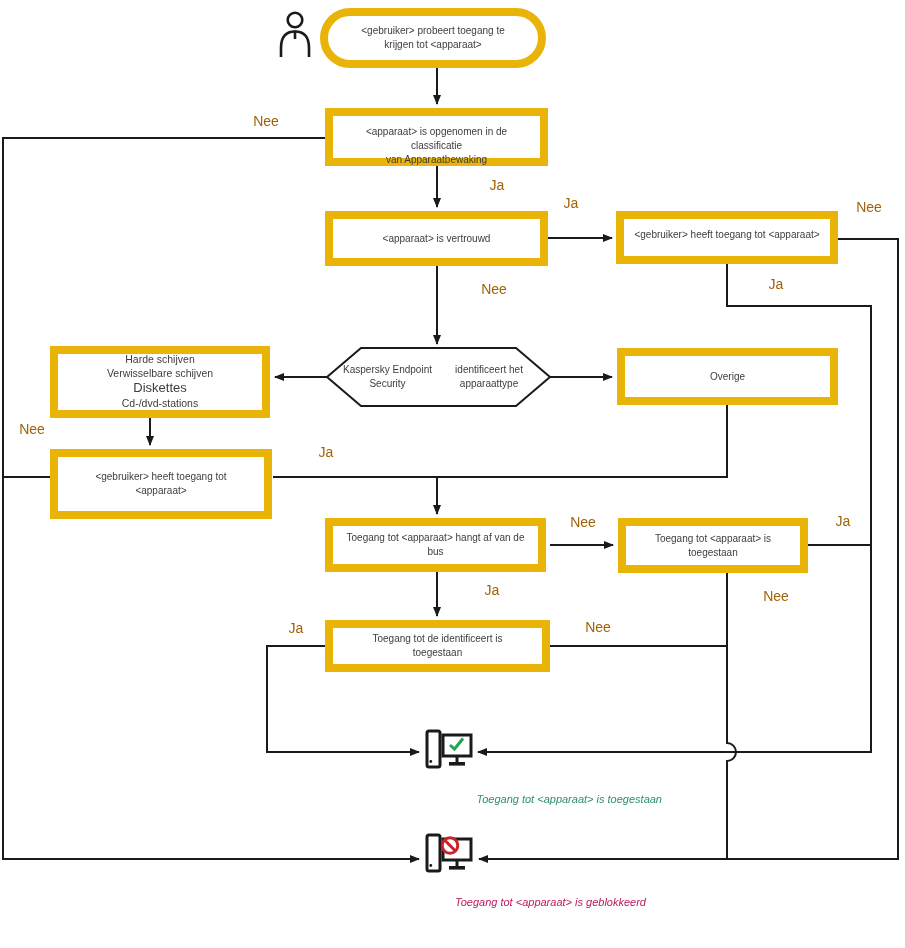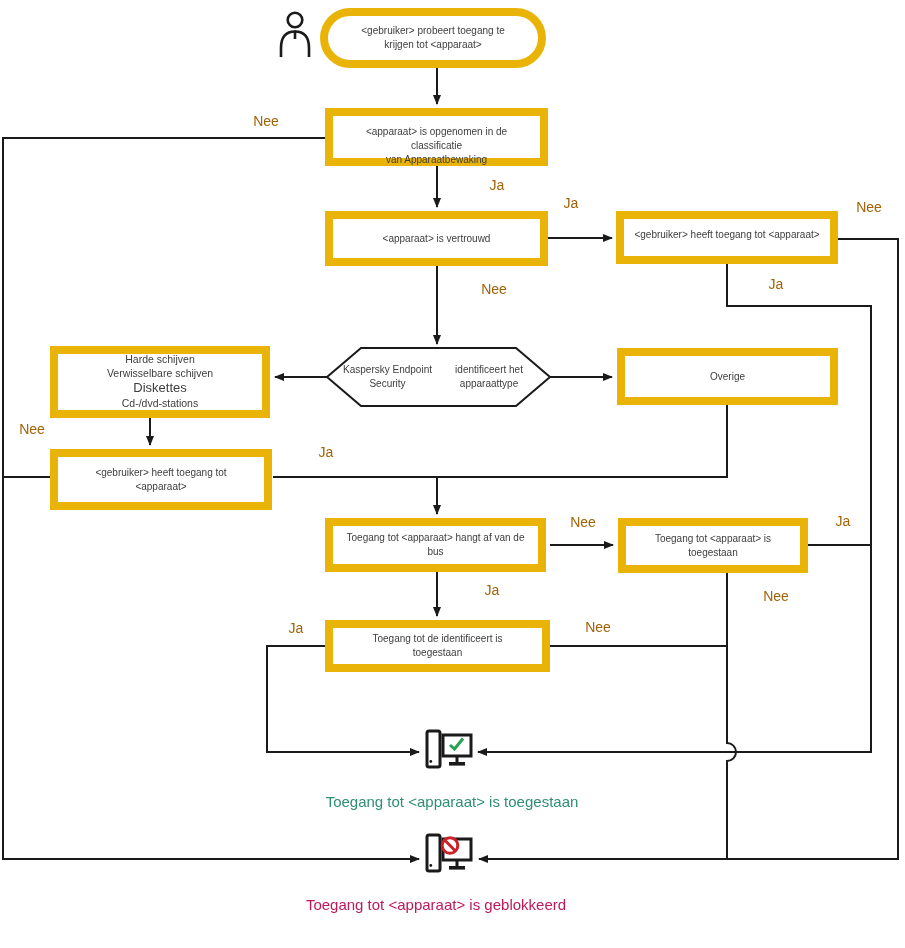--- a/index.html
+++ b/index.html
@@ -20,22 +20,23 @@
     position:absolute; box-sizing:border-box; color:#3d3d3d; font-size:10px; line-height:1.38;
     display:flex; flex-direction:row; align-items:center; justify-content:center;
     text-align:center; z-index:2; background:transparent;
   }
   .edge-label {
     position:absolute; font-size:14px; color:#a16207; z-index:3;
     transform:translate(-50%,-50%); white-space:nowrap;
   }
   .small-line { font-size:13px; }
   .result {
-    position:absolute; width:420px; text-align:center; font-size:15px; z-index:3;
+    position:absolute; width:420px; text-align:right; font-size:11px; z-index:3;
     transform:translateX(-50%);
+    font-style:italic;
   }
   .icon-abs { position:absolute; z-index:4; }
 </style>
 </head>
 <body>
 
 <div class="canvas">
 
   <svg class="layer" width="905" height="948" viewBox="0 0 905 948">
     <defs>
@@ -102,21 +103,21 @@
     <span>Harde schijven</span>
     <span>Verwisselbare schijven</span>
     <span class="small-line">Diskettes</span>
     <span>Cd-/dvd-stations</span>
   </div>
 
   <div class="node" style="left:617px;top:348px;width:221px;height:57px">
     <span>Overige</span>
   </div>
 
-  <div class="node" style="left:50px;top:449px;width:222px;height:61px">
+  <div class="node" style="left:50px;top:449px;width:222px;height:70px">
     <span>&lt;gebruiker&gt; heeft toegang tot</span>
     <span>&lt;apparaat&gt;</span>
   </div>
 
   <div class="node" style="left:325px;top:518px;width:221px;height:54px">
     <span>Toegang tot &lt;apparaat&gt; hangt af van de</span>
     <span>bus</span>
   </div>
 
   <div class="node" style="left:618px;top:518px;width:190px;height:55px">

